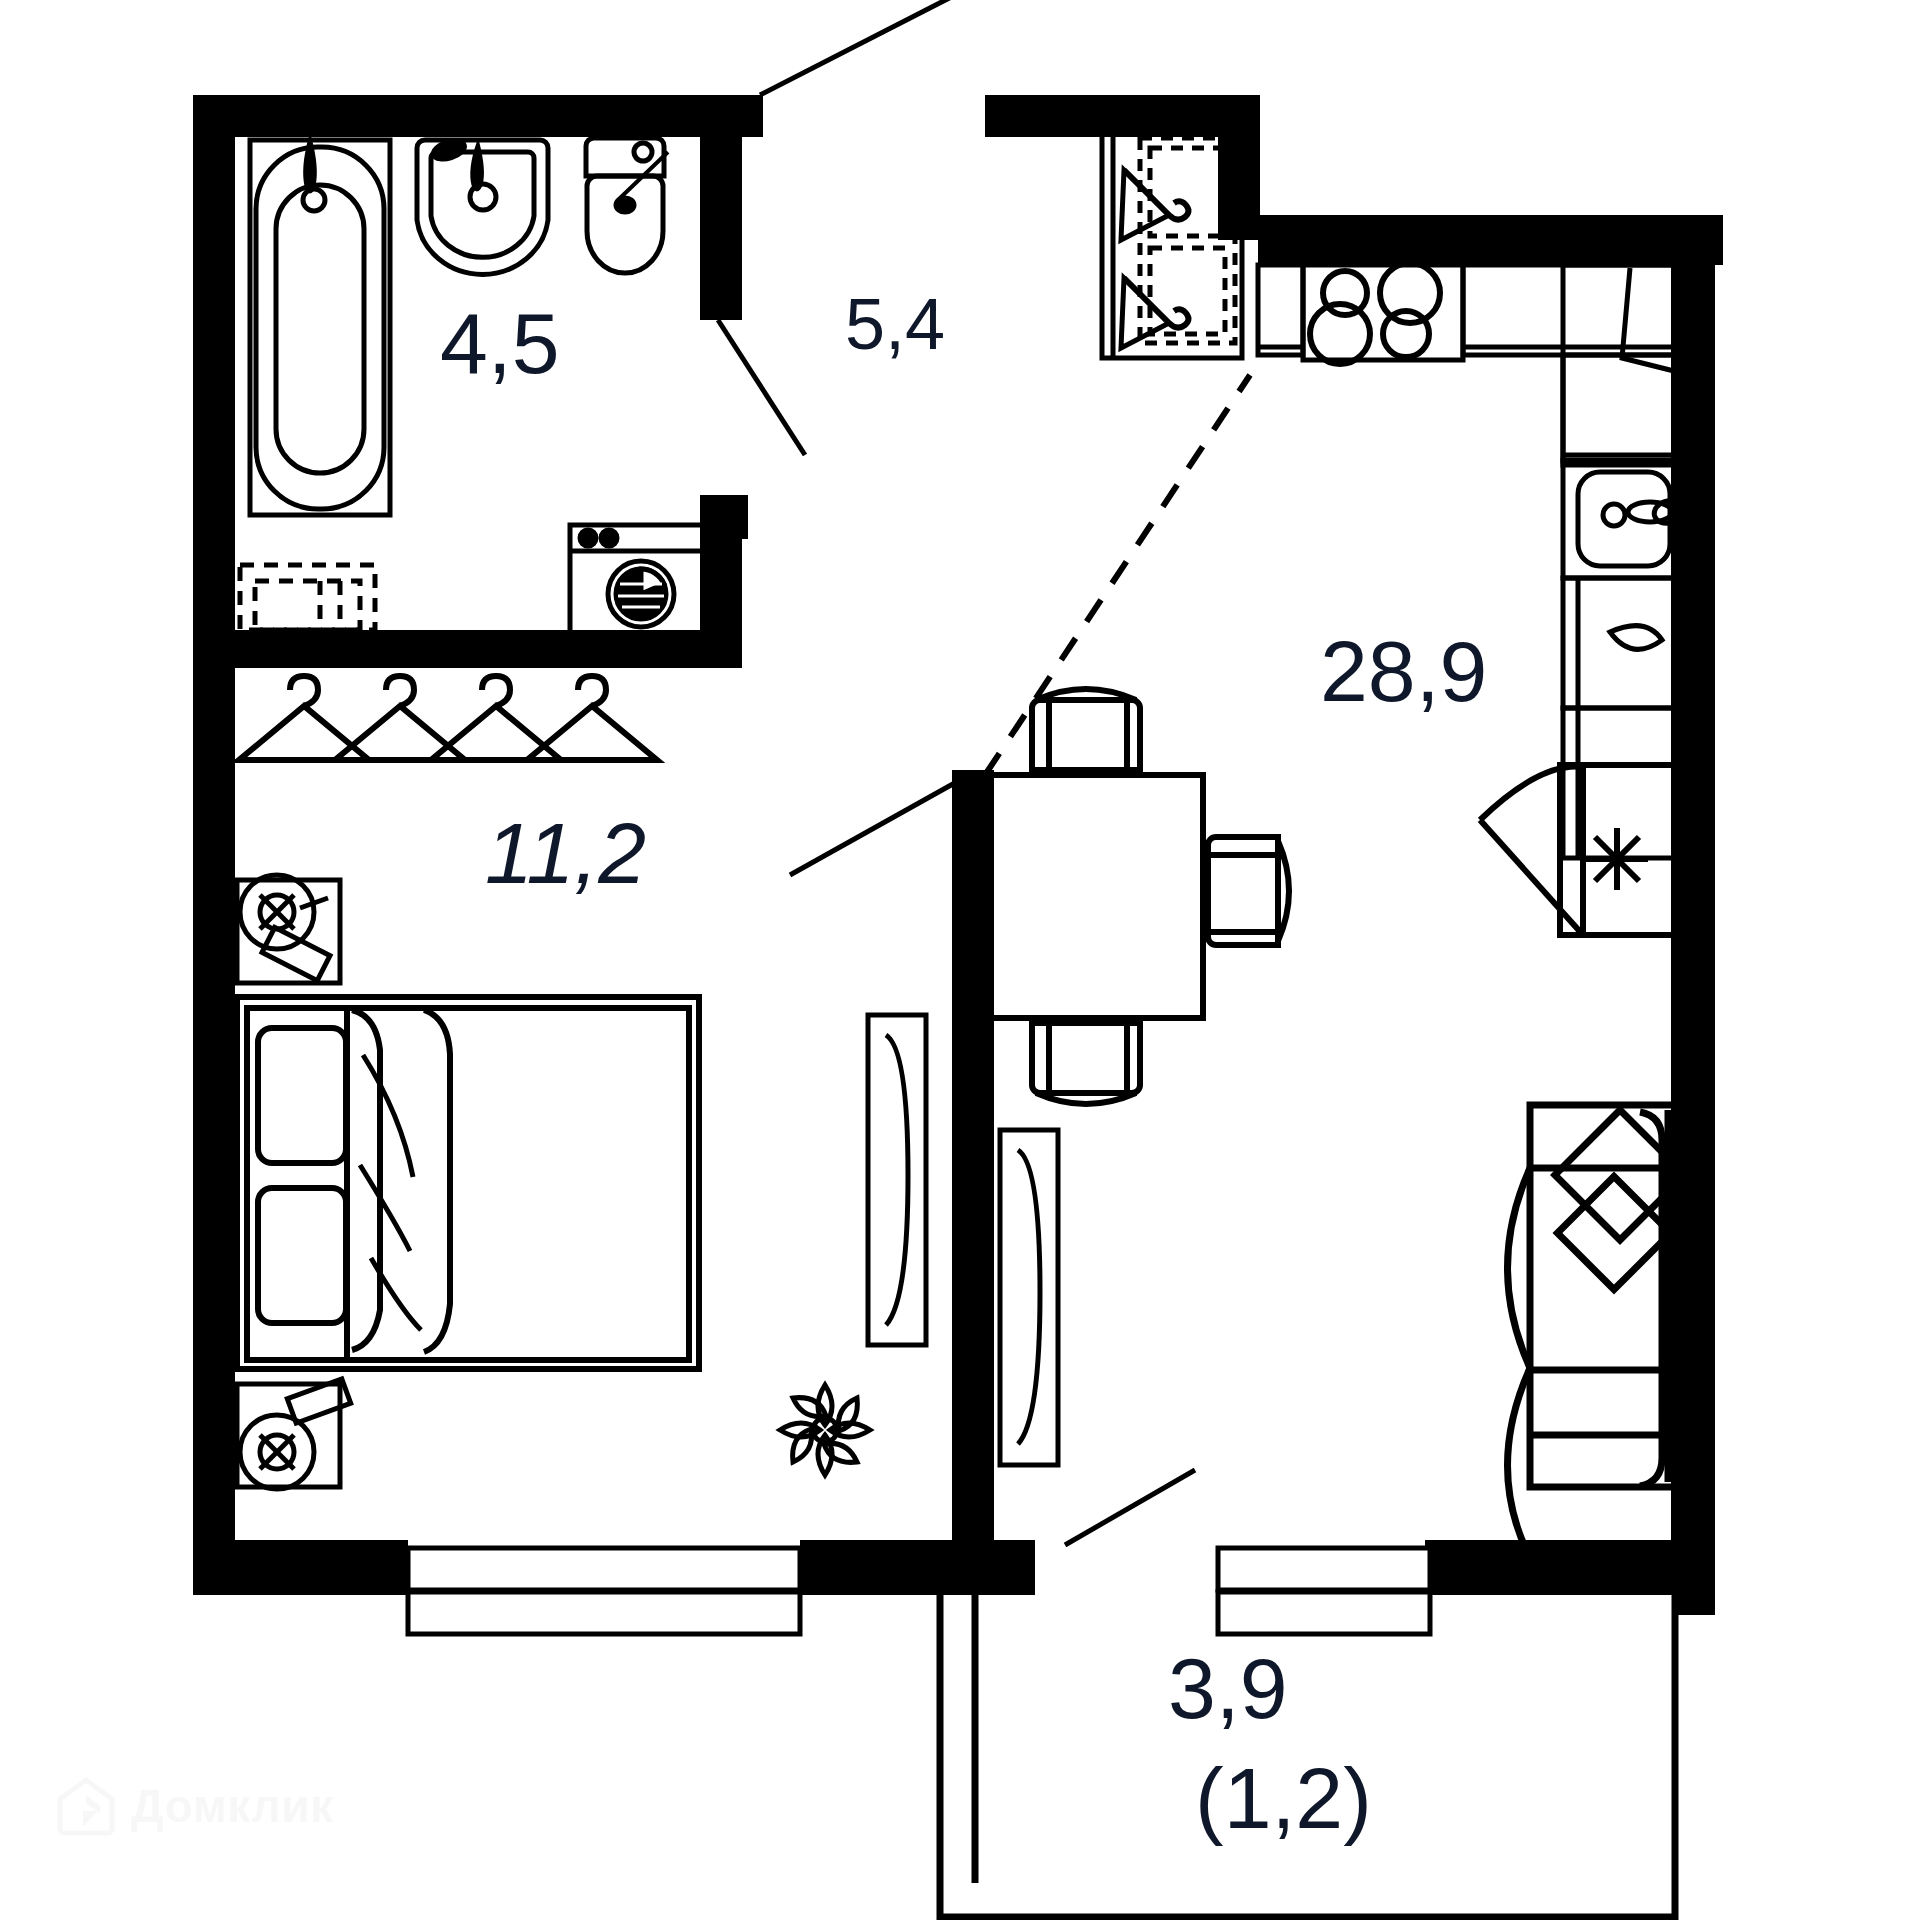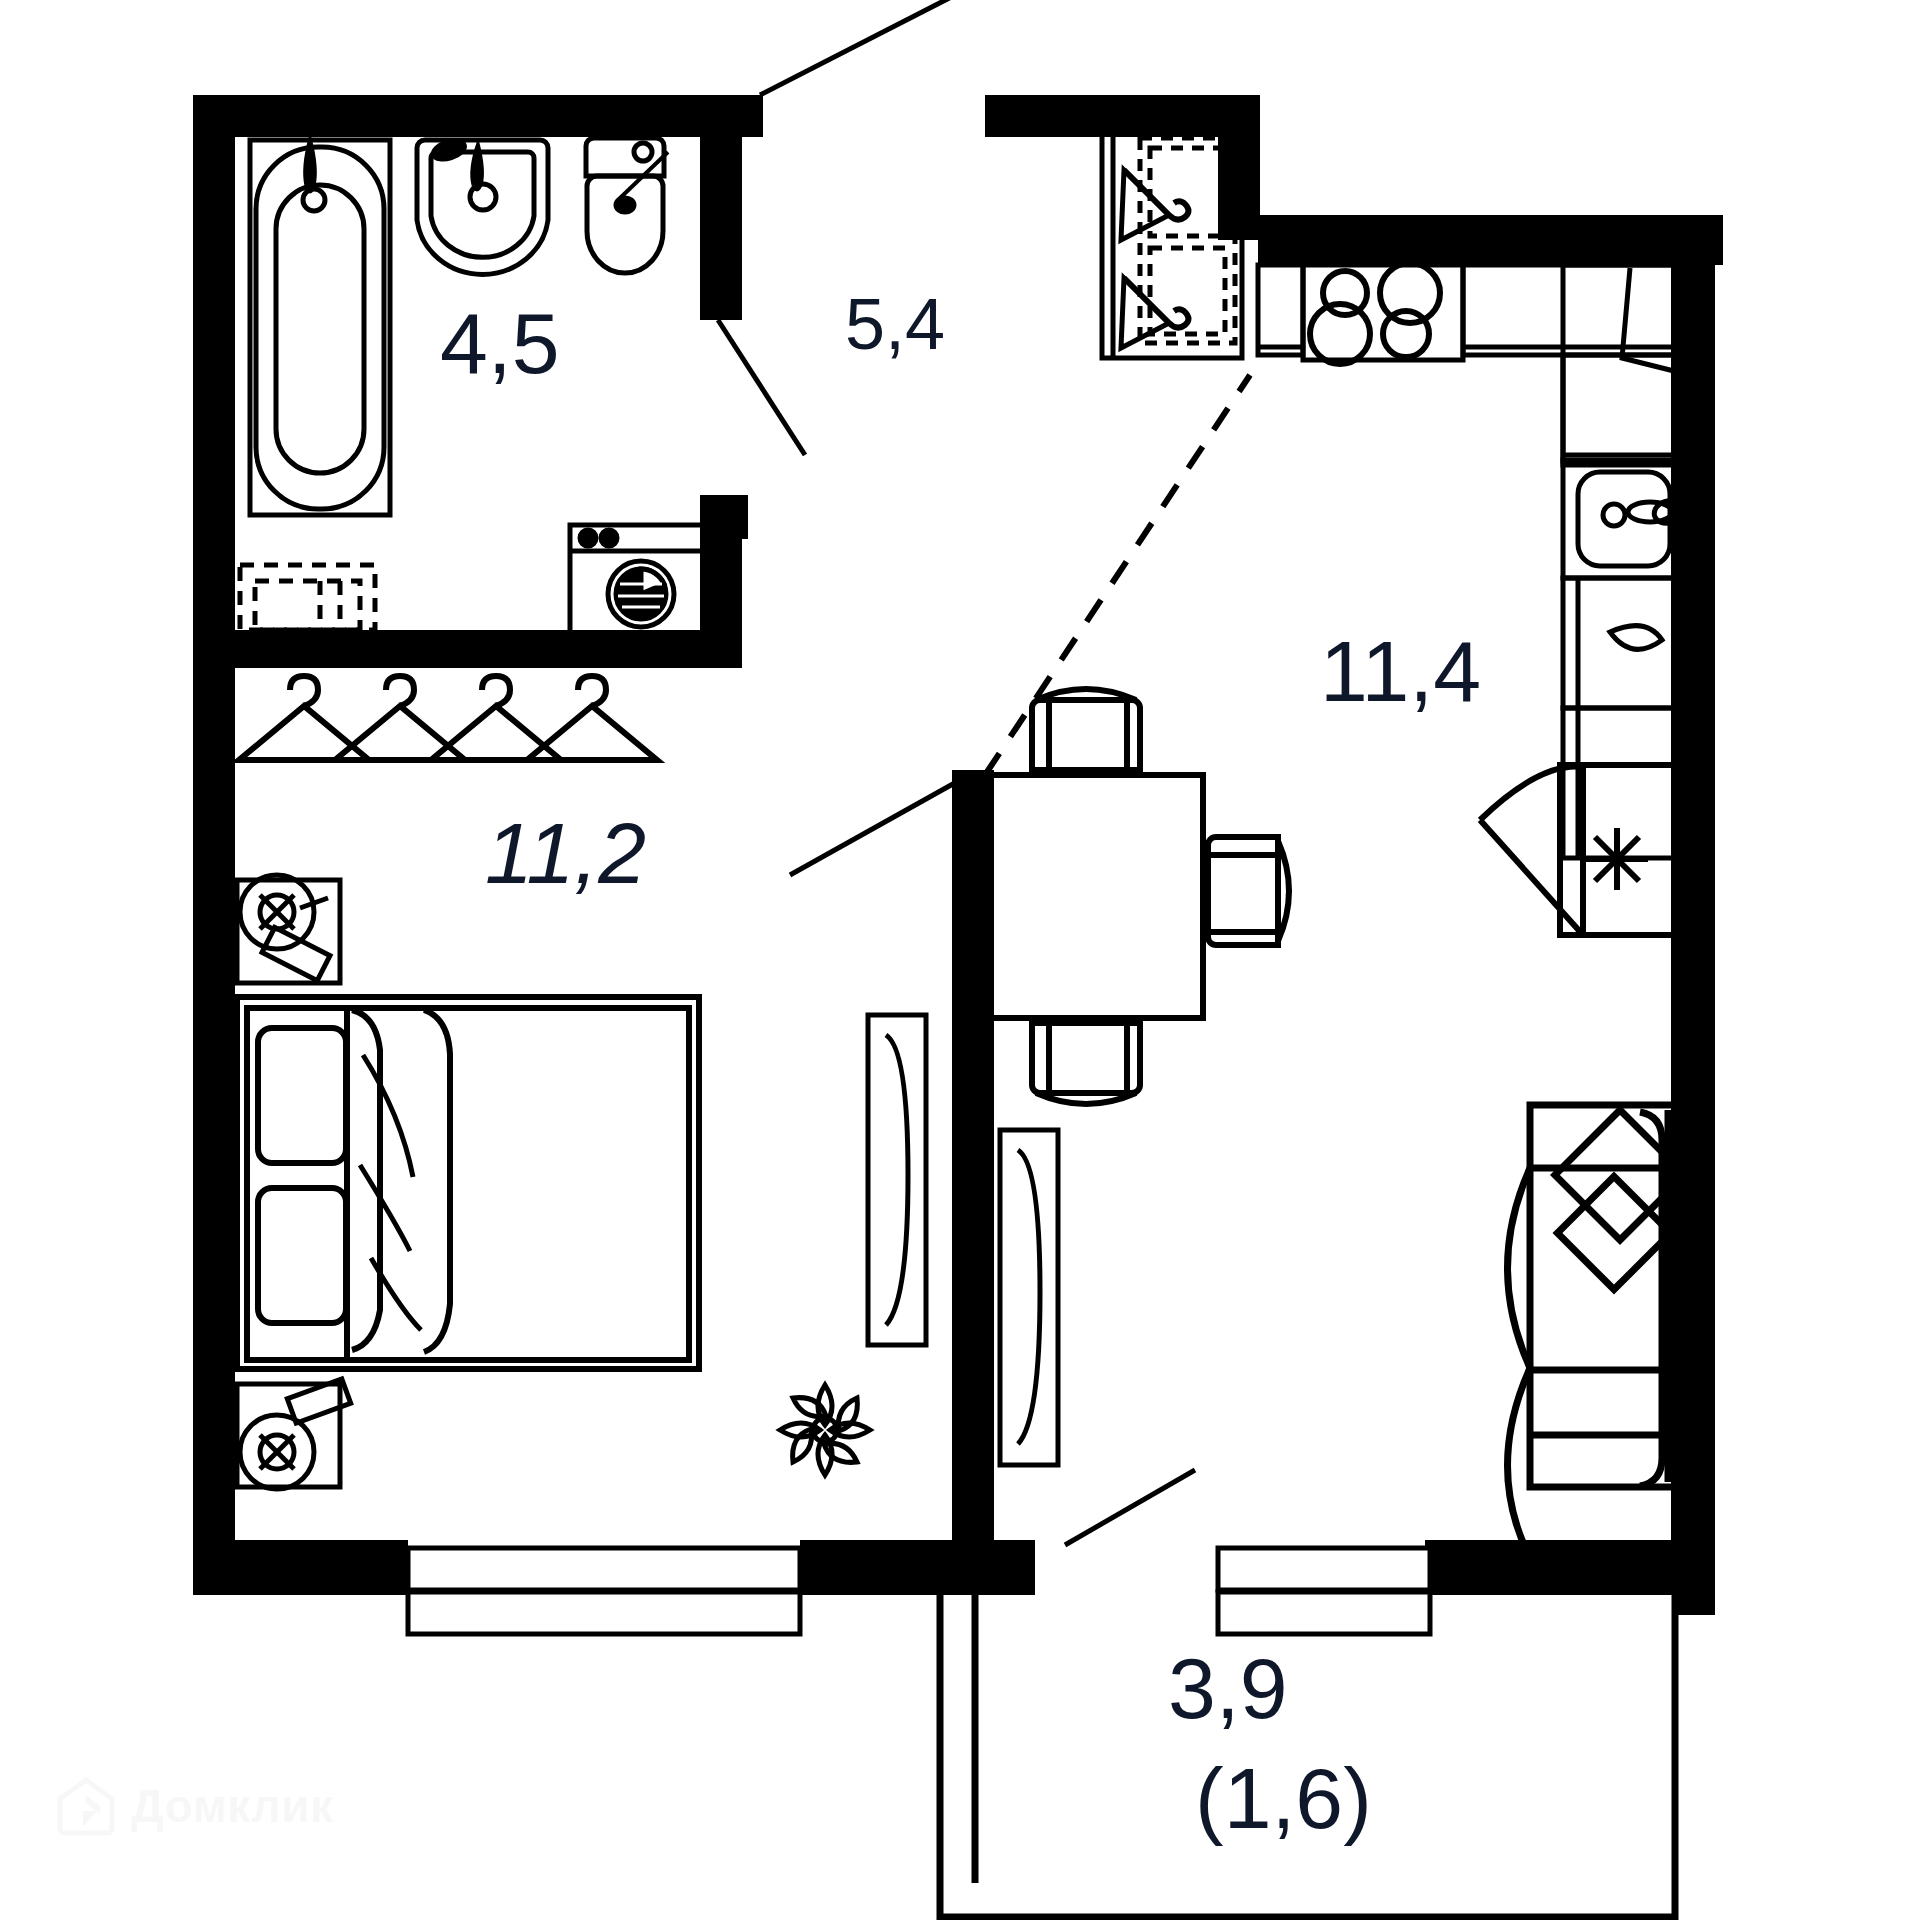--- a/index.html
+++ b/index.html
@@ -314,27 +314,27 @@
     <path d="M940 1595 v322 h735 v-322"></path>
     <path d="M975 1595 v288"></path>
   </g>
 
 </svg>
 
 <div class="area-label" style="left:440px;top:300px;font-size:86px;">4,5</div>
 
 <div class="area-label" style="left:845px;top:288px;font-size:72px;">5,4</div>
 
-<div class="area-label" style="left:1320px;top:628px;font-size:86px;">11,4</div>
+<div class="area-label" style="left:1320px;top:628px;font-size:86px;">28,9</div>
 
 <div class="area-label" style="left:485px;top:810px;font-size:86px;font-style:italic;">11,2</div>
 
 <div class="area-label" style="left:1168px;top:1645px;font-size:86px;">3,9</div>
 
-<div class="area-label" style="left:1195px;top:1755px;font-size:86px;">(1,6)</div>
+<div class="area-label" style="left:1195px;top:1755px;font-size:86px;">(1,2)</div>
 
 <div class="wm">
   <svg width="62" height="62" viewBox="0 0 62 62">
     <path d="M31 5 L57 24 v30 a4 4 0 0 1 -4 4 H9 a4 4 0 0 1 -4 -4 V24 z" fill="none" stroke="#f2f2f2" stroke-width="5"></path>
     <path d="M31 20 L45 31 v8 l-14 -11 z" fill="#f2f2f2"></path>
     <path d="M28 36 h14 l-14 16 z" fill="#f2f2f2"></path>
   </svg>
   <span class="wm-text">Домклик</span>
 </div>
 

